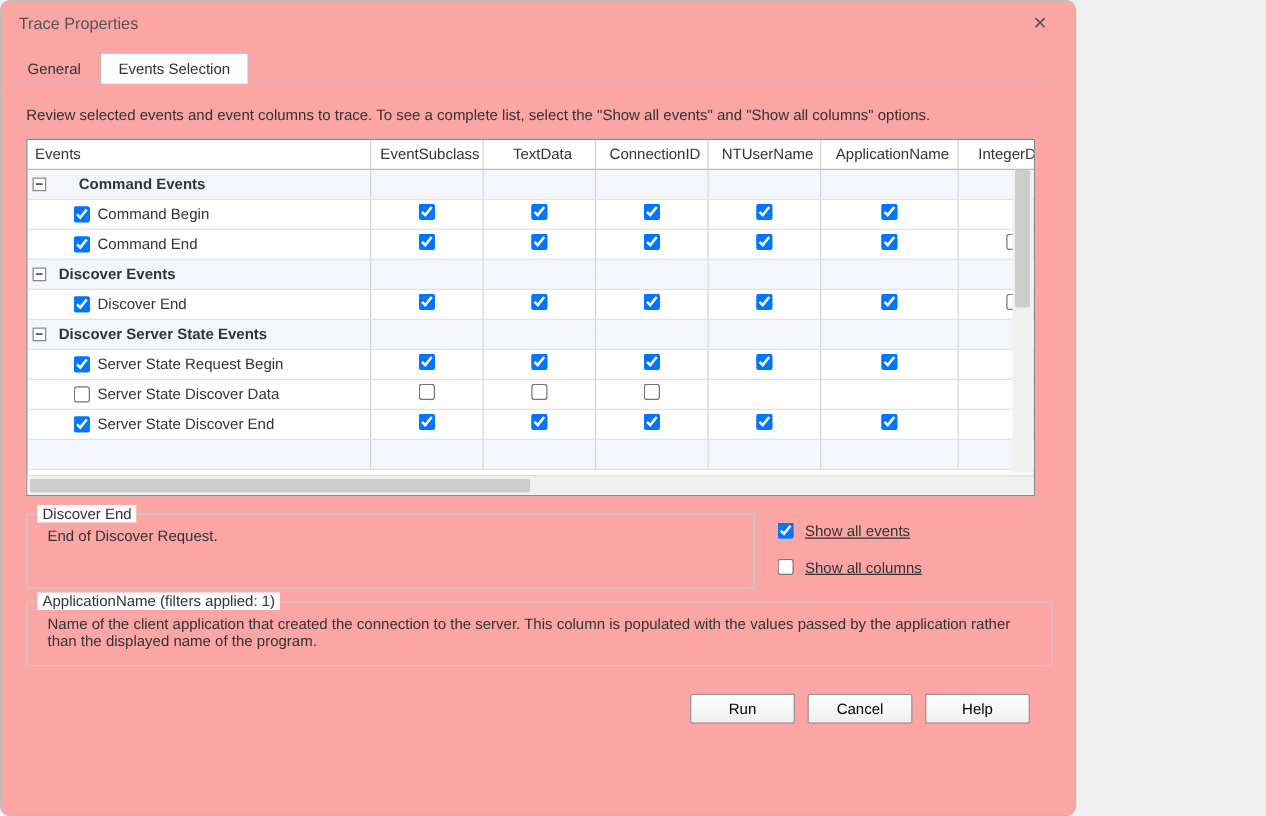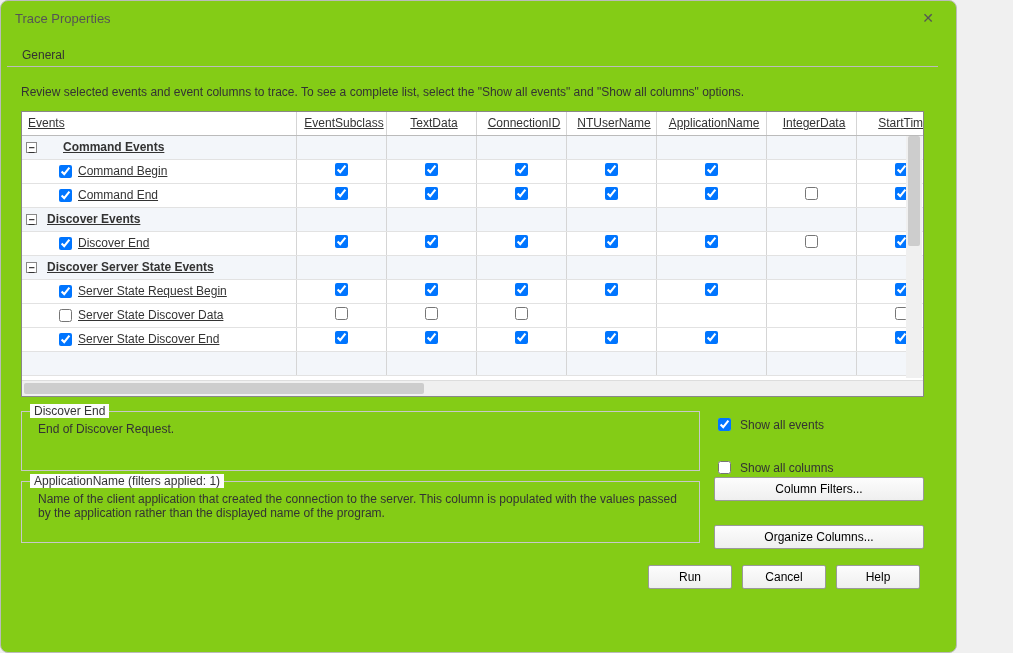--- a/index.html
+++ b/index.html
@@ -4,23 +4,23 @@
 <style>
   * { box-sizing: border-box; }
   body {
     margin: 0;
     font-family: "Segoe UI", Tahoma, sans-serif;
     font-size: 12px;
     background: #f0f0f0;
     color: #333;
   }
   .window {
-    width: 957px;
+    width: 861px;
     height: 653px;
-    background: #84cc16;
+    background: #fca5a5;
     border: 1px solid #bbb;
     border-radius: 8px;
     overflow: hidden;
     position: relative;
     display: flex;
     flex-direction: column;
   }
   .titlebar {
     height: 34px;
     display: flex;
@@ -77,21 +77,20 @@
     position: relative;
   }
   .grid {
     flex: 1;
     overflow: hidden;
   }
   table {
     border-collapse: collapse;
     width: 100%;
     table-layout: fixed;
-    text-decoration: underline;
   }
   th, td {
     border-right: 1px solid #d5d5d5;
     border-bottom: 1px solid #e2e2e2;
     padding: 0;
     height: 23px;
     font-size: 12px;
     text-align: left;
     vertical-align: middle;
     overflow: hidden;
@@ -201,21 +200,22 @@
     gap: 14px;
     align-items: stretch;
   }
   .lower-row .groupbox { flex: 1; margin-right: 0; min-height: 52px;}
   .side-col {
     width: 210px;
     margin-right: 14px;
     display: flex;
     flex-direction: column;
     justify-content: center;
-    gap: 24px;
+    gap: 10px;
+    text-decoration: underline;
   }
   .side-col.upper { justify-content: flex-start; padding-top: 8px;}
   .chk-row { display: flex; align-items: center; gap: 6px; }
   .side-btn {
     height: 24px;
     border: 1px solid #9a9a9a;
     background: linear-gradient(#fdfdfd,#efefef);
     font-size: 12px;
     cursor: pointer;
     border-radius: 2px;
@@ -248,20 +248,21 @@
 <div class="window">
   <div class="titlebar">
     <span class="title">Trace Properties</span>
     <span class="close">✕</span>
   </div>
 
   <div class="content">
 
     <div class="tabs">
       <div class="tab">General</div>
+      <div class="tab active">Events Selection</div>
     </div>
 
     <div class="instructions">Review selected events and event columns to trace. To see a complete list, select the "Show all events" and "Show all columns" options.</div>
 
     <div class="grid-wrap">
       <div class="grid">
         <table id="grid-table">
             <colgroup>
               <col class="events-col">
               <col class="data-col">
@@ -476,24 +477,20 @@
           <span>Show all columns</span>
         </label>
       </div>
     </div>
 
     <div class="lower-row">
       <div class="groupbox">
         <div class="groupbox-label">ApplicationName (filters applied: 1)</div>
         <div>Name of the client application that created the connection to the server. This column is populated with the values passed by the application rather than the displayed name of the program.</div>
       </div>
-      <div class="side-col">
-        <button class="side-btn">Column Filters...</button>
-        <button class="side-btn">Organize Columns...</button>
-      </div>
     </div>
 
     <div class="footer">
       <button>Run</button>
       <button>Cancel</button>
       <button>Help</button>
     </div>
 
   </div>
 </div>

